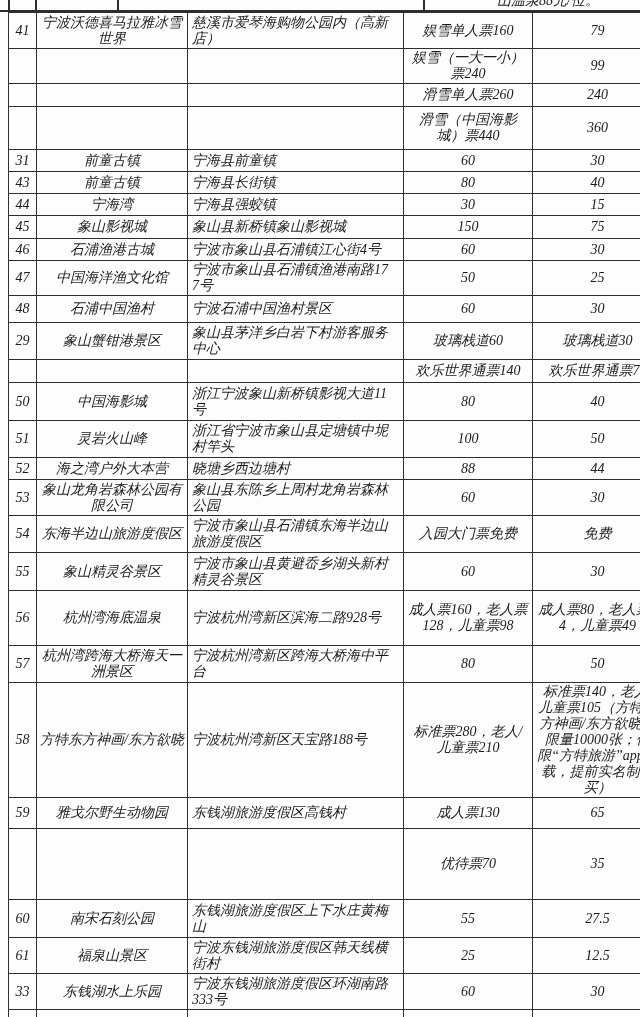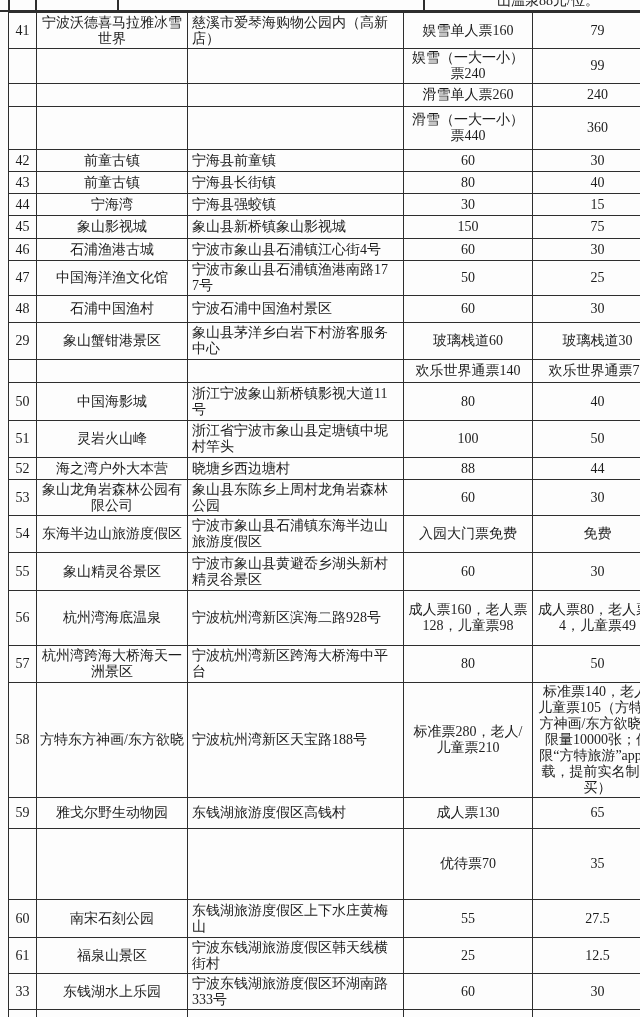--- a/index.html
+++ b/index.html
@@ -2,21 +2,21 @@
 <html><head>
 <meta charset="utf-8">
 <style>
   html,body { margin:0; padding:0; }
   body {
     width:640px; height:1017px; overflow:hidden; position:relative;
     background:#fdfdfd;
     font-family:"Liberation Serif","DejaVu Serif",serif;
     color:#1c1c1c;
   }
-  .screen { position:absolute; inset:0; overflow:hidden; }
+  .screen { position:absolute; inset:0; overflow:hidden;font-style:italic; }
 
   
   .top-strip { position:absolute; top:0; left:0; width:648px; height:10px;
     overflow:hidden; border-bottom:2px solid #2e2e2e; background:#fdfdfd; }
   .top-strip .vline { position:absolute; top:0; width:2px; height:10px; background:#2e2e2e; }
   .vl-a { left:8px; } .vl-b { left:35px; } .vl-c { left:117px; } .vl-d { left:423px; }
   .top-strip .cut-text { position:absolute; left:497px; top:-7px;
     font-size:14px; line-height:16px; white-space:nowrap; }
 
   table.attr-table { position:absolute; top:12px; left:8px; width:654px;
@@ -82,25 +82,25 @@
           <td class="c0"></td>
           <td class="c1"></td>
           <td class="c2"></td>
           <td class="c3">滑雪单人票260</td>
           <td class="c4">240</td>
         </tr>
         <tr>
           <td class="c0"></td>
           <td class="c1"></td>
           <td class="c2"></td>
-          <td class="c3">滑雪（一大一小）票440</td>
+          <td class="c3">滑雪（中国海影城）票440</td>
           <td class="c4">360</td>
         </tr>
         <tr>
-          <td class="c0">42</td>
+          <td class="c0">31</td>
           <td class="c1">前童古镇</td>
           <td class="c2">宁海县前童镇</td>
           <td class="c3">60</td>
           <td class="c4">30</td>
         </tr>
         <tr>
           <td class="c0">43</td>
           <td class="c1">前童古镇</td>
           <td class="c2">宁海县长街镇</td>
           <td class="c3">80</td>

